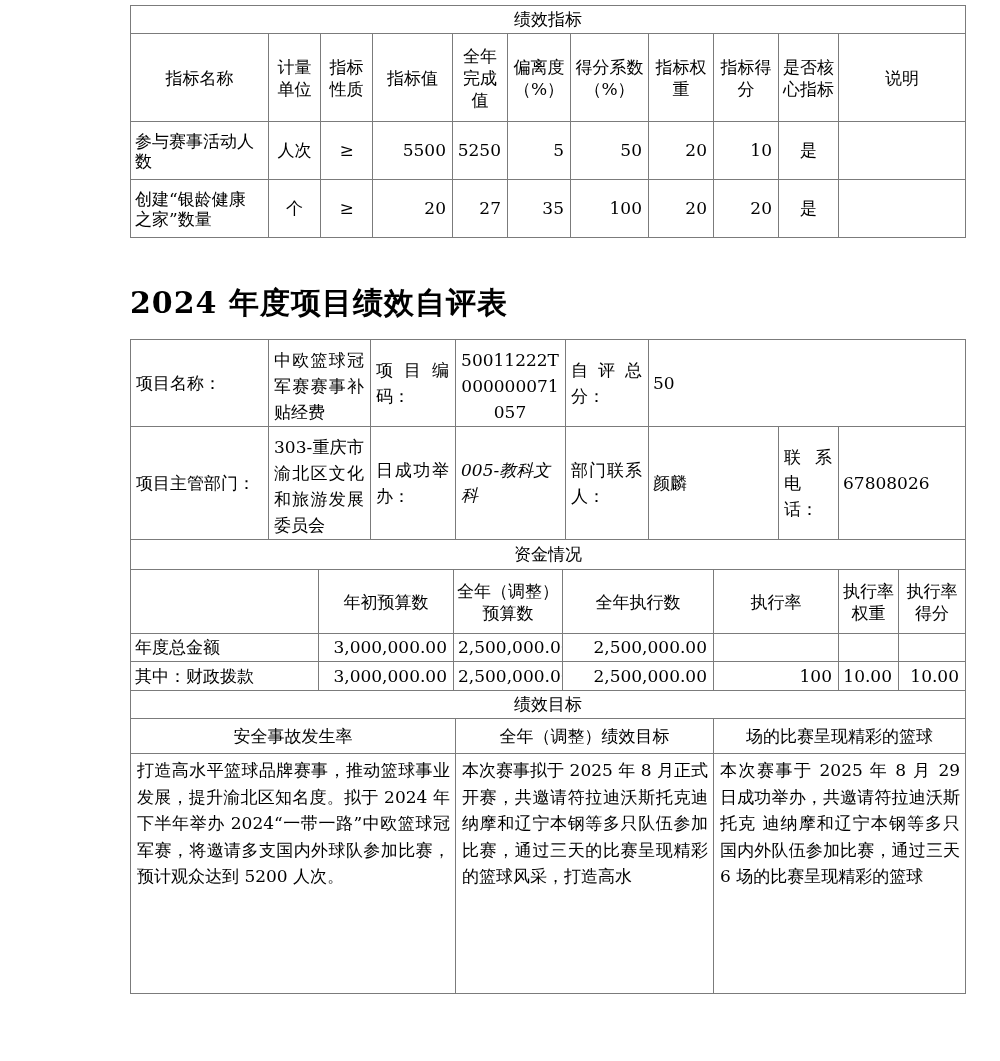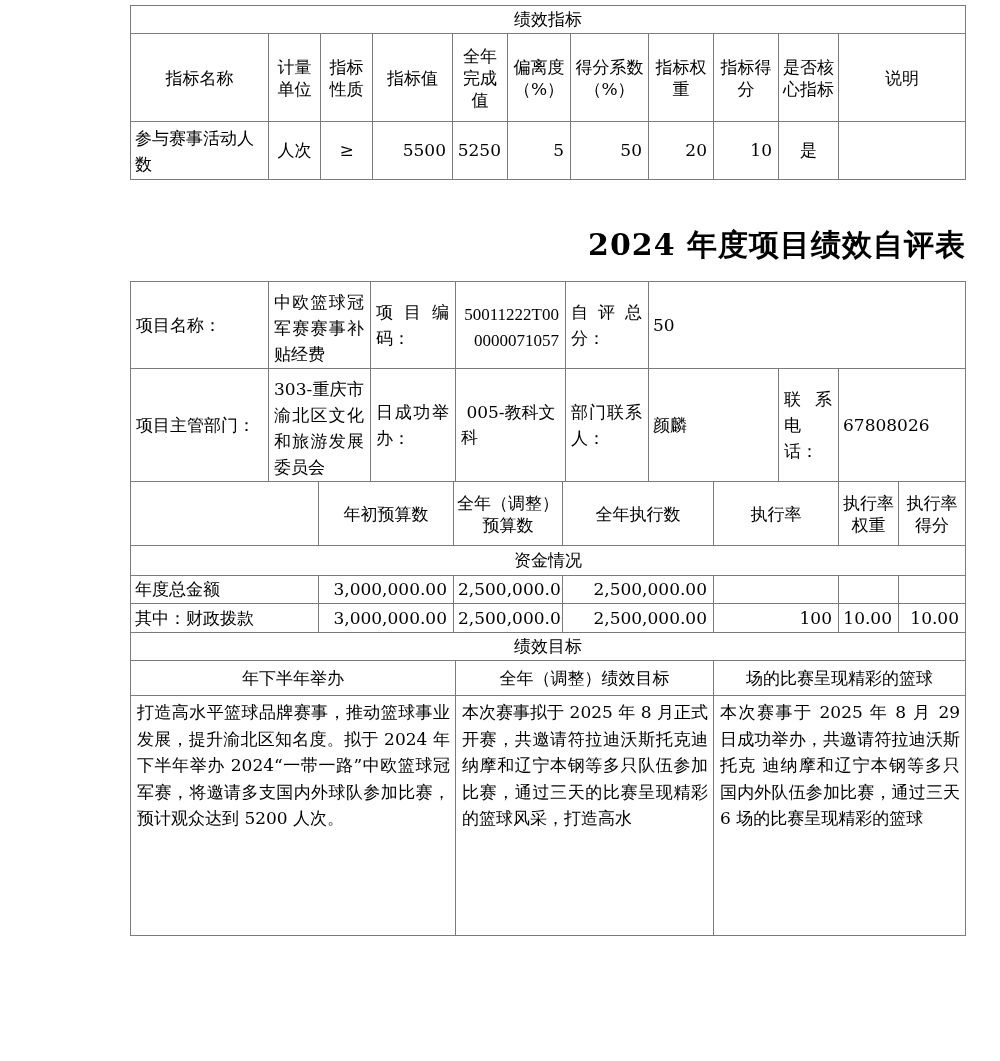--- a/index.html
+++ b/index.html
@@ -13,35 +13,35 @@
   td{
     border:1px solid #7b7b7b;
     font-size:17px;line-height:25px;
     vertical-align:middle;
     padding:1px 4px;
     overflow:hidden;
     word-break:normal;
   }
   .band{text-align:center;font-size:17px;}
   .hdr{text-align:center;line-height:22px;padding:1px 3px;}
-  .name{text-align:left;padding:1px 8px 1px 4px;line-height:26px;}
+  .name{text-align:left;padding:1px 8px 1px 4px;line-height:20px;}
   .num{text-align:right;padding-right:6px;}
   .ctr{text-align:center;}
   .lbl{text-align:justify;line-height:26px;padding:1px 6px 1px 5px;}
   .val{text-align:justify;line-height:26px;padding:7px 6px 1px 5px;}
-  .brk{word-break:break-all;text-align:right;font-family:Liberation Serif, serif;}
-  .cl{ text-align:center;text-align-last:left;padding-left:5px;}
+  .brk{word-break:break-all;text-align:center;}
+  .cl{ text-align:left;text-align-last:left;padding-left:5px;font-style:italic;}
   .left{text-align:left;}
   .goal{
     text-align:justify;vertical-align:top;line-height:26.5px;
     padding:3px 5px 3px 6px;
   }
   .stack{margin-top:-1px;}
   .page-title{
-    width:836px;text-align:right;
+    width:836px;text-align:left;
     font-size:30px;font-weight:bold;line-height:38px;
     margin:46px 0 17px 0;
     letter-spacing:1px;
   }
 </style>
 </head>
 <body>
 
 <div class="doc">
 
@@ -82,20 +82,33 @@
       <td class="ctr">≥</td>
       <td class="num">5500</td>
       <td class="num">5250</td>
       <td class="num">5</td>
       <td class="num">50</td>
       <td class="num">20</td>
       <td class="num">10</td>
       <td class="ctr">是</td>
       <td></td>
     </tr>
+    <tr style="height:58px">
+      <td class="name">创建“银龄健康之家”数量</td>
+      <td class="ctr">个</td>
+      <td class="ctr">≥</td>
+      <td class="num">20</td>
+      <td class="num">27</td>
+      <td class="num">35</td>
+      <td class="num">100</td>
+      <td class="num">20</td>
+      <td class="num">20</td>
+      <td class="ctr">是</td>
+      <td></td>
+    </tr>
   </tbody>
     </table>
 
   <div class="page-title">2024 年度项目绩效自评表</div>
 
   <table>
     <colgroup>
       <col style="width:138px">
         <col style="width:102px">
         <col style="width:85px">
@@ -131,32 +144,32 @@
     <colgroup>
       <col style="width:188px">
         <col style="width:135px">
         <col style="width:109px">
       <col style="width:151px">
         <col style="width:125px">
         <col style="width:60px">
       <col style="width:67px">
     </colgroup>
     <tbody>
-        <tr style="height:64px">
+        <tr style="height:30px">
+      <td class="band" colspan="7">资金情况</td>
+    </tr>
+    <tr style="height:64px">
       <td class="hdr"></td>
       <td class="hdr">年初预算数</td>
       <td class="hdr">全年（调整）预算数</td>
       <td class="hdr">全年执行数</td>
       <td class="hdr">执行率</td>
       <td class="hdr">执行率权重</td>
       <td class="hdr">执行率得分</td>
     </tr>
-    <tr style="height:30px">
-      <td class="band" colspan="7">资金情况</td>
-    </tr>
     <tr style="height:28px">
       <td class="left">年度总金额</td>
       <td class="num">3,000,000.00</td>
       <td class="num">2,500,000.00</td>
       <td class="num">2,500,000.00</td>
       <td class="num"></td>
       <td class="num"></td>
       <td class="num"></td>
     </tr>
     <tr style="height:29px">
@@ -175,21 +188,21 @@
     <colgroup>
       <col style="width:325px">
         <col style="width:258px">
         <col style="width:252px">
     </colgroup>
     <tbody>
         <tr style="height:28px">
       <td class="band" colspan="3">绩效目标</td>
     </tr>
     <tr style="height:35px">
-      <td class="hdr">年下半年举办</td>
+      <td class="hdr">安全事故发生率</td>
       <td class="hdr">全年（调整）绩效目标</td>
       <td class="hdr">场的比赛呈现精彩的篮球</td>
     </tr>
     <tr style="height:240px">
       <td class="goal">打造高水平篮球品牌赛事，推动篮球事业发展，提升渝北区知名度。拟于 2024 年下半年举办 2024“一带一路”中欧篮球冠军赛，将邀请多支国内外球队参加比赛，预计观众达到 5200 人次。</td>
       <td class="goal">本次赛事拟于 2025 年 8 月正式开赛，共邀请符拉迪沃斯托克迪纳摩和辽宁本钢等多只队伍参加比赛，通过三天的比赛呈现精彩的篮球风采，打造高水</td>
       <td class="goal">本次赛事于 2025 年 8 月 29 日成功举办，共邀请符拉迪沃斯托克 迪纳摩和辽宁本钢等多只国内外队伍参加比赛，通过三天 6 场的比赛呈现精彩的篮球</td>
     </tr>
   </tbody>
     </table>

